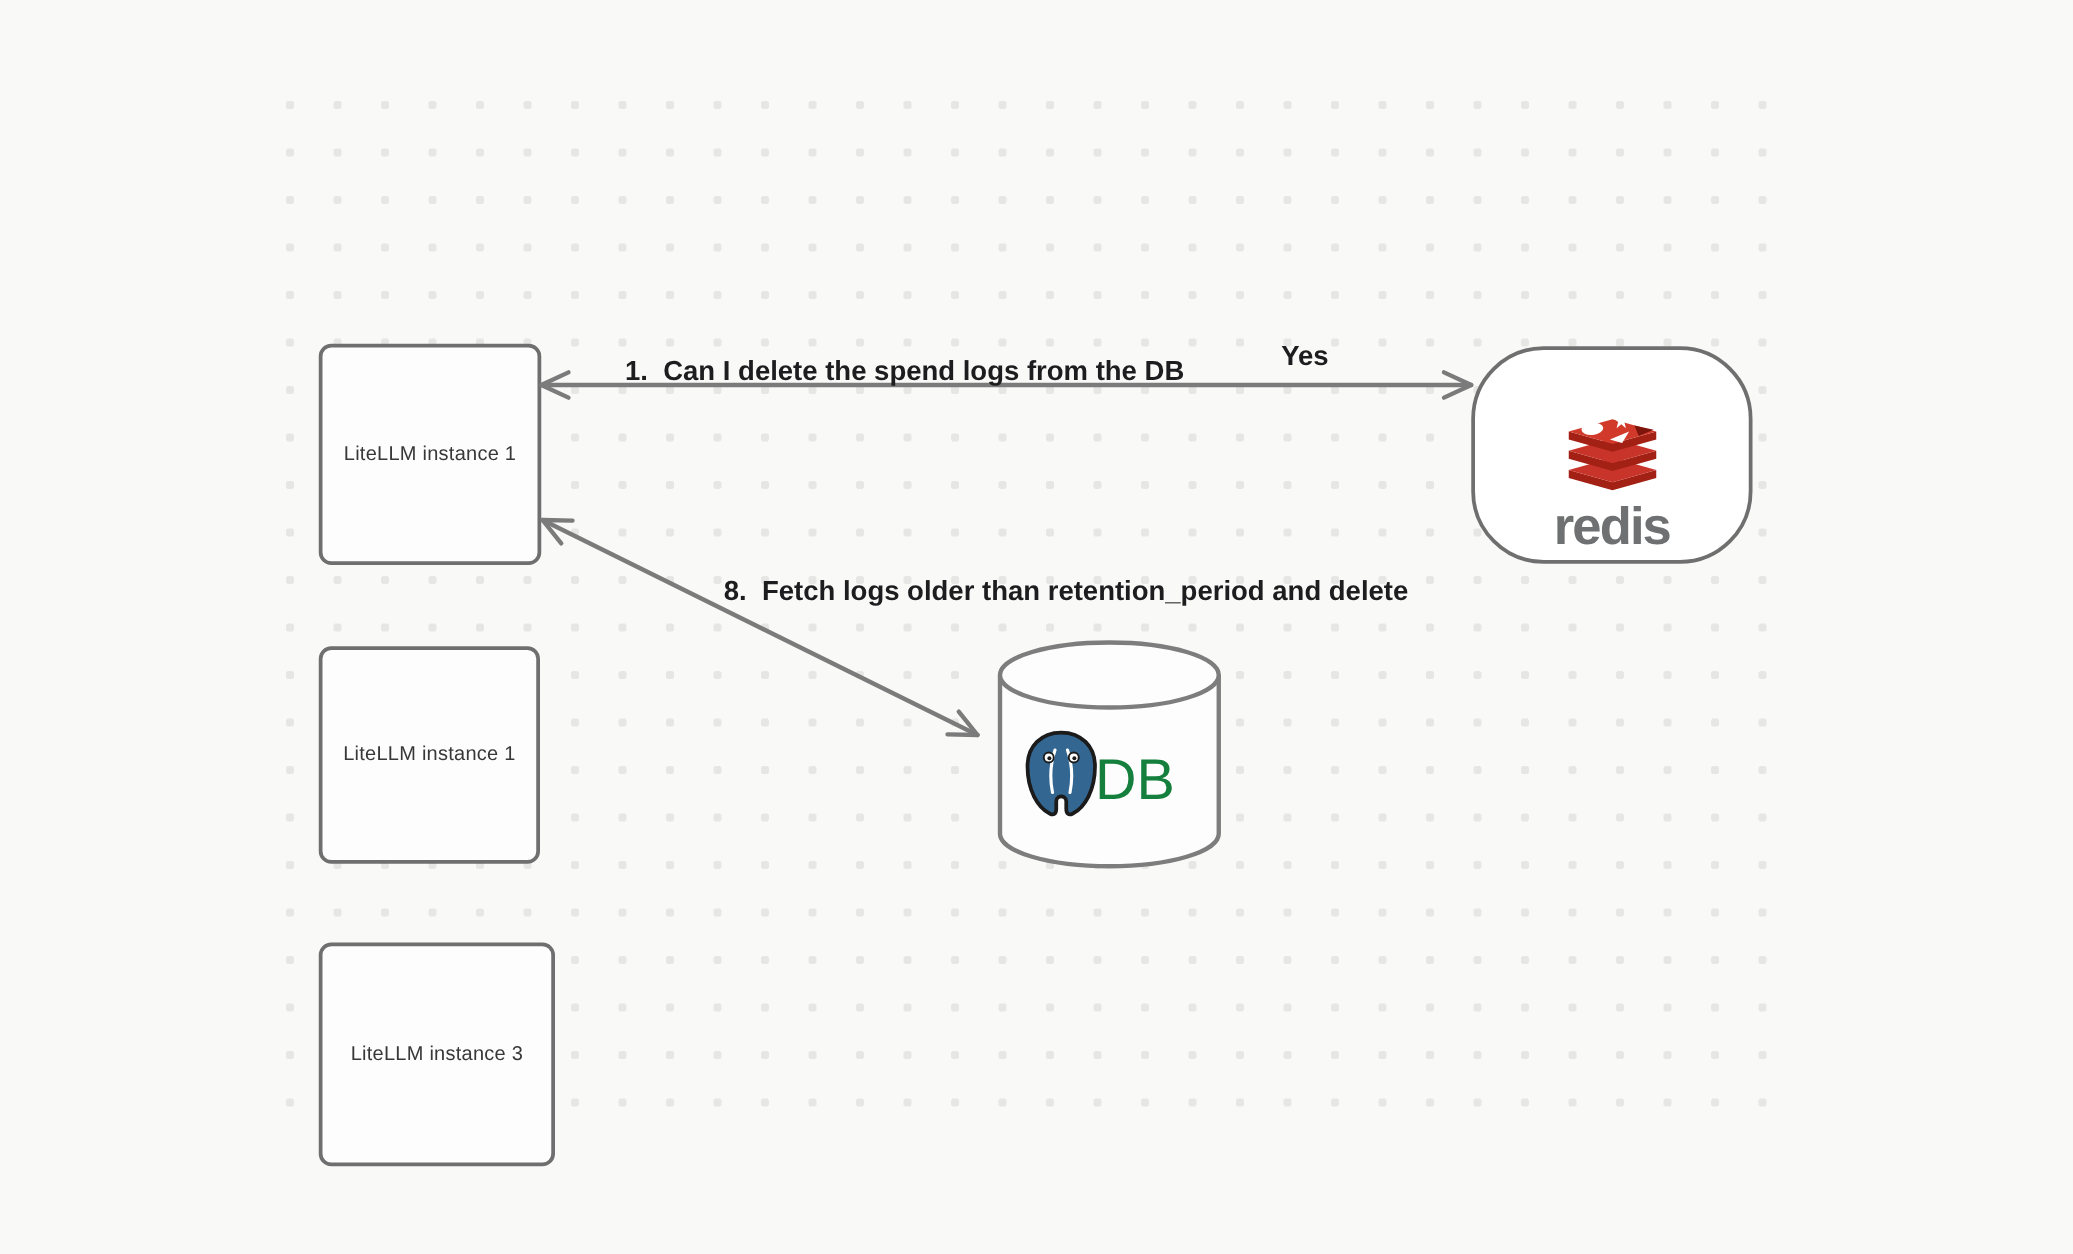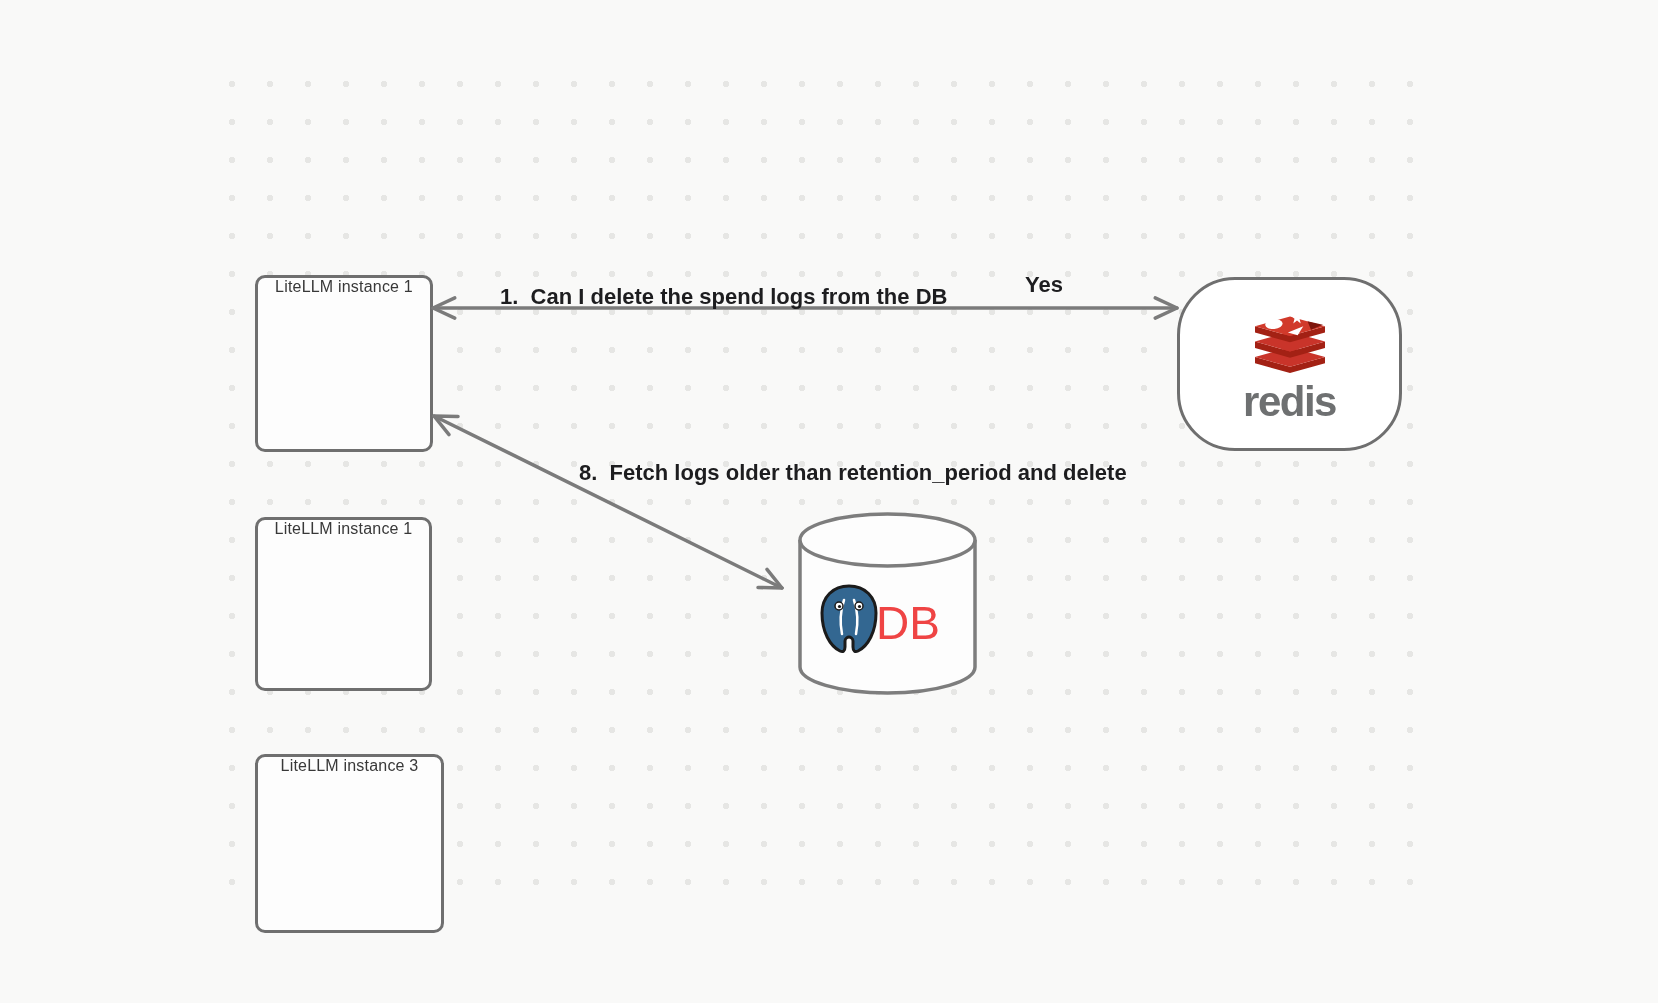--- a/index.html
+++ b/index.html
@@ -9,43 +9,43 @@
     font-family:"Liberation Sans",sans-serif;
   }
   .dots{
     position:absolute;left:213px;top:65px;width:1216px;height:836px;
     background-image:radial-gradient(circle,#e6e6e4 0 3.4px,transparent 3.5px);
     background-size:38px 38px;
   }
   .node{
     position:absolute;box-sizing:border-box;background:#fdfdfd;
     border:3.5px solid #6f6f6f;border-radius:10px;
-    display:flex;align-items:flex-start;justify-content:center;
+    display:flex;align-items:center;justify-content:center;
   }
   .node-label{
     font-size:16px;color:#383838;text-align:center;letter-spacing:.2px;
   }
   .redis-node{
     position:absolute;box-sizing:border-box;background:#ffffff;
     border:3.5px solid #6f6f6f;border-radius:58px;
     display:flex;flex-direction:column;align-items:center;
-    padding-top:29px;
+    padding-top:48px;
   }
   .redis-word{
     margin-top:4px;font-size:42px;font-weight:700;letter-spacing:-1.5px;
     color:#6e7071;line-height:1;
   }
   .overlay{position:absolute;left:0;top:0;pointer-events:none;}
   .edge-label{
     position:absolute;font-size:22px;font-weight:700;color:#1d1d1f;
     line-height:27px;white-space:pre;
   }
   .db-text{
     position:absolute;left:876px;top:600px;font-size:46px;line-height:47px;
-    font-weight:400;color:#ef4444;
+    font-weight:400;color:#15803d;
   }
   .abs{position:absolute;}
 </style>
 </head>
 <body>
 
 <div class="stage">
 
   <div class="dots"></div>
 

